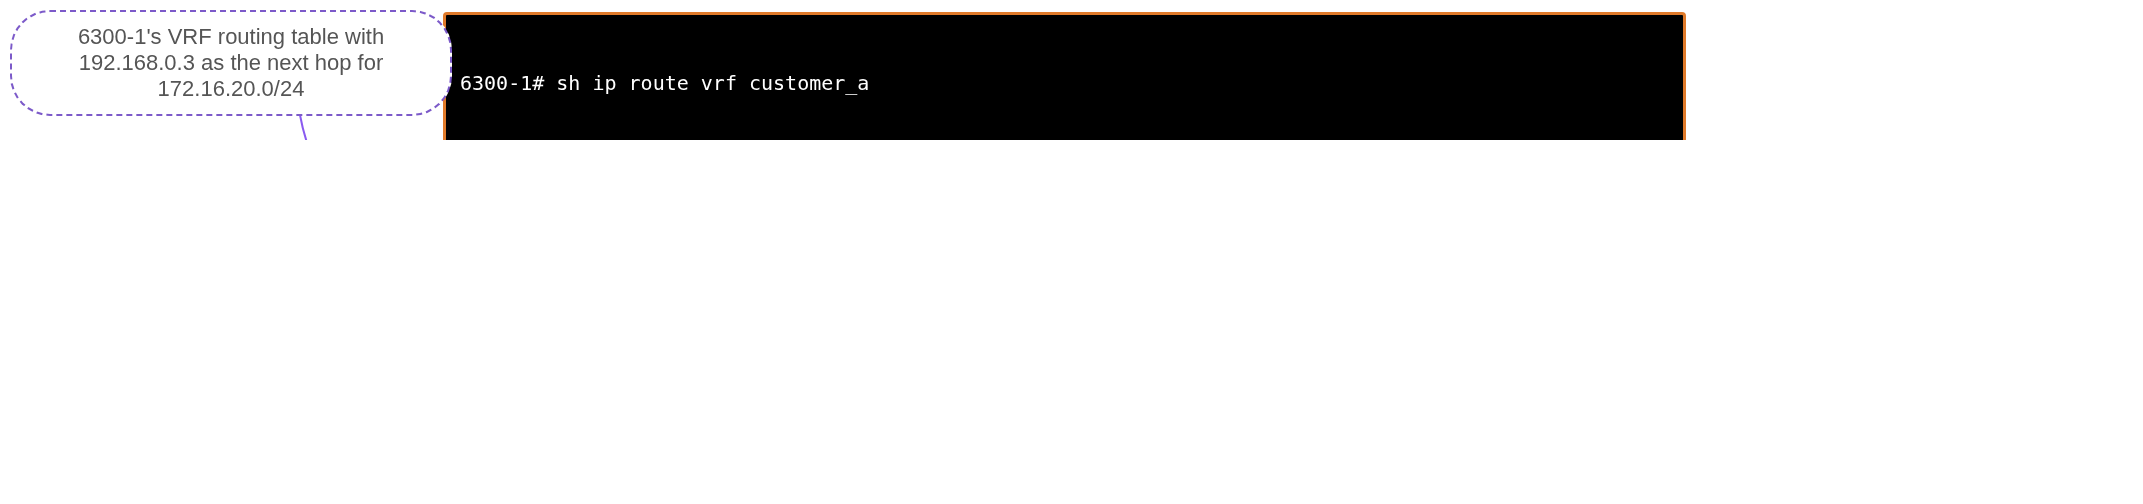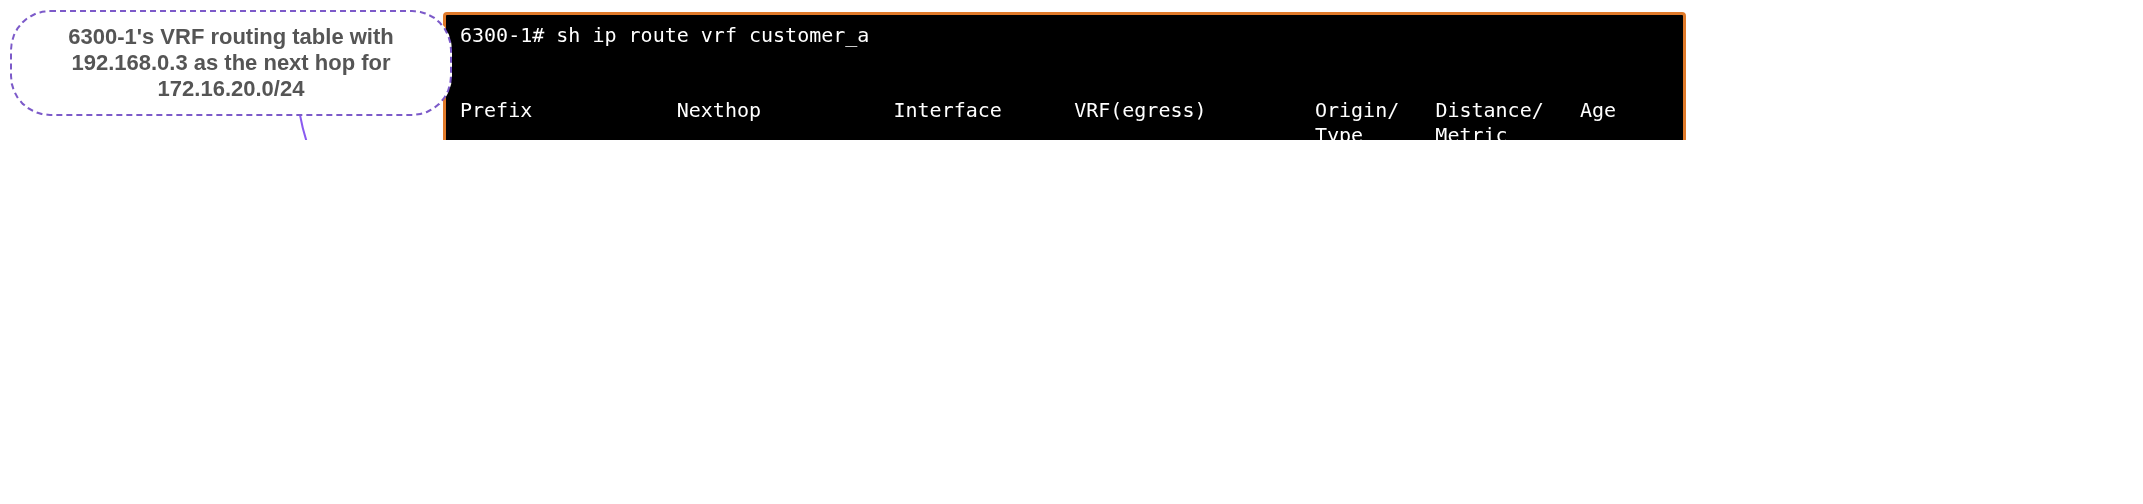--- a/index.html
+++ b/index.html
@@ -11,21 +11,21 @@
     width: 2143px;
     box-sizing: border-box;
   }
   .callout {
     position: absolute;
     border: 2px dashed;
     border-radius: 40px;
     padding: 12px 24px;
     text-align: center;
     font-size: 22px;
-    font-weight: 700;
+    font-weight: 400;
     color: #555;
     background: #fff;
     z-index: 10;
   }
   .callout-top {
     border-color: #7c5ac9;
     left: 10px;
     top: 10px;
     width: 390px;
   }
@@ -51,20 +51,21 @@
     border-radius: 4px;
     color: #fff;
     font-family: "Menlo", "Consolas", "DejaVu Sans Mono", monospace;
     font-size: 20px;
     line-height: 1.25;
     padding: 8px 14px 14px 14px;
     box-sizing: border-box;
   }
   .terminal .row {
     white-space: pre;
+    margin-top: 48px;
   }
   .hl-row {
     position: relative;
     z-index: 1;
   }
   .pill {
     position: absolute;
     height: 26px;
     border-radius: 14px;
     pointer-events: none;

